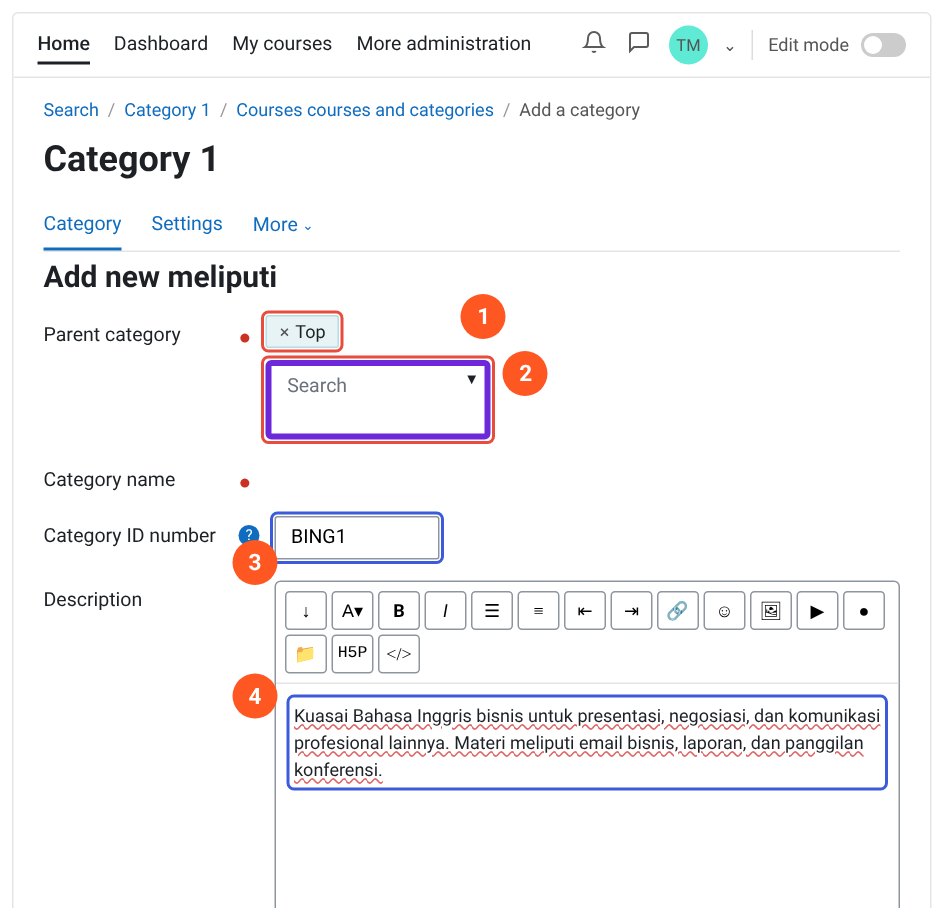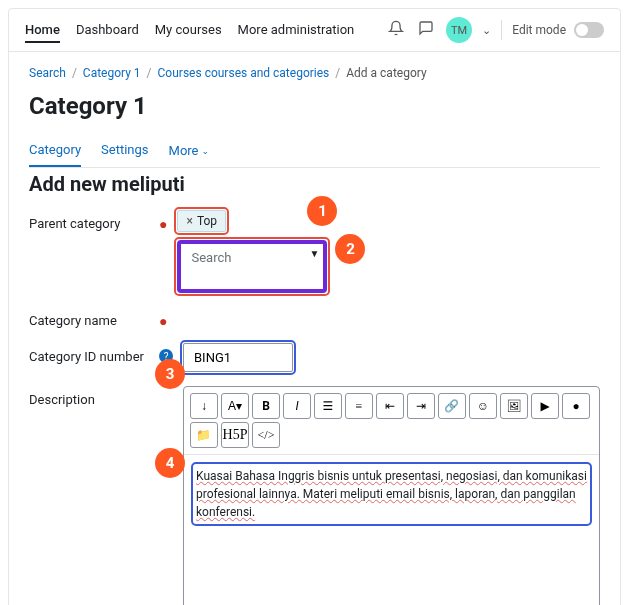--- a/index.html
+++ b/index.html
@@ -166,21 +166,21 @@
             <button class="tb-btn">☰</button>
             <button class="tb-btn">≡</button>
             <button class="tb-btn">⇤</button>
             <button class="tb-btn">⇥</button>
             <button class="tb-btn">🔗</button>
             <button class="tb-btn">☺</button>
             <button class="tb-btn">🖼</button>
             <button class="tb-btn">▶</button>
             <button class="tb-btn">●</button>
             <button class="tb-btn">📁</button>
-            <button class="tb-btn" style="font-size:14px;font-family:Liberation Serif, serif">H5P</button>
+            <button class="tb-btn" style="font-size:11px;font-family:Liberation Mono, monospace">H5P</button>
             <button class="tb-btn">&lt;/&gt;</button>
           </div>
           <div class="editor-body">
             <span class="editor-text hl-blue" style="display:block;padding:2px">Kuasai Bahasa Inggris bisnis untuk presentasi, negosiasi, dan komunikasi profesional lainnya. Materi meliputi email bisnis, laporan, dan panggilan konferensi.</span>
           </div>
         </div>
       </div>
     </div>
 
   </div>

